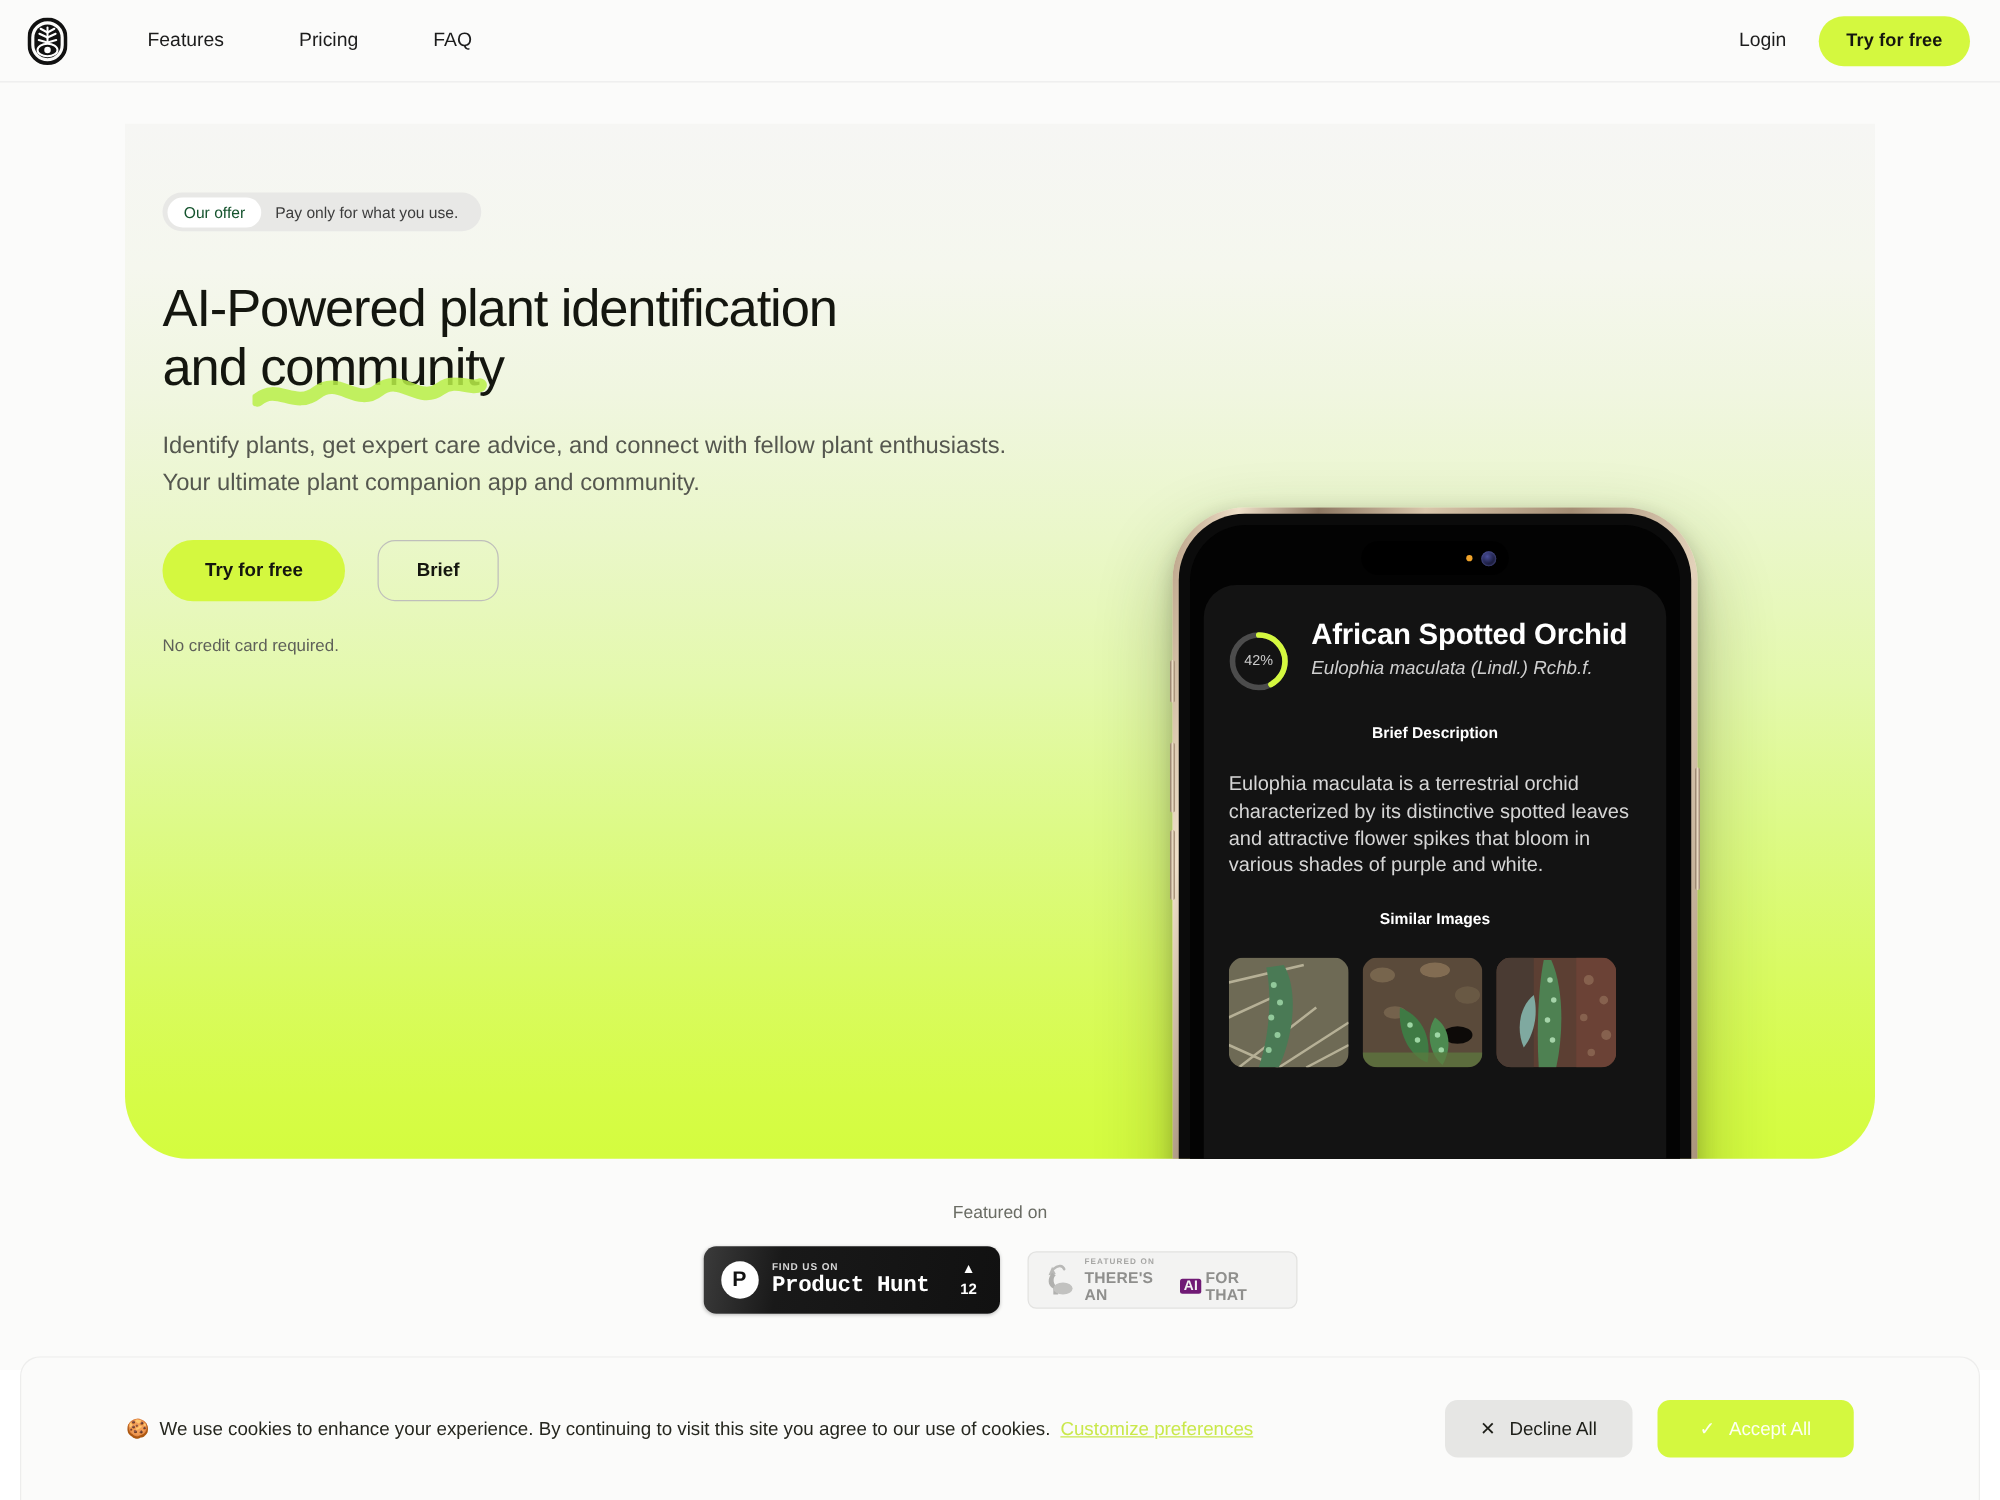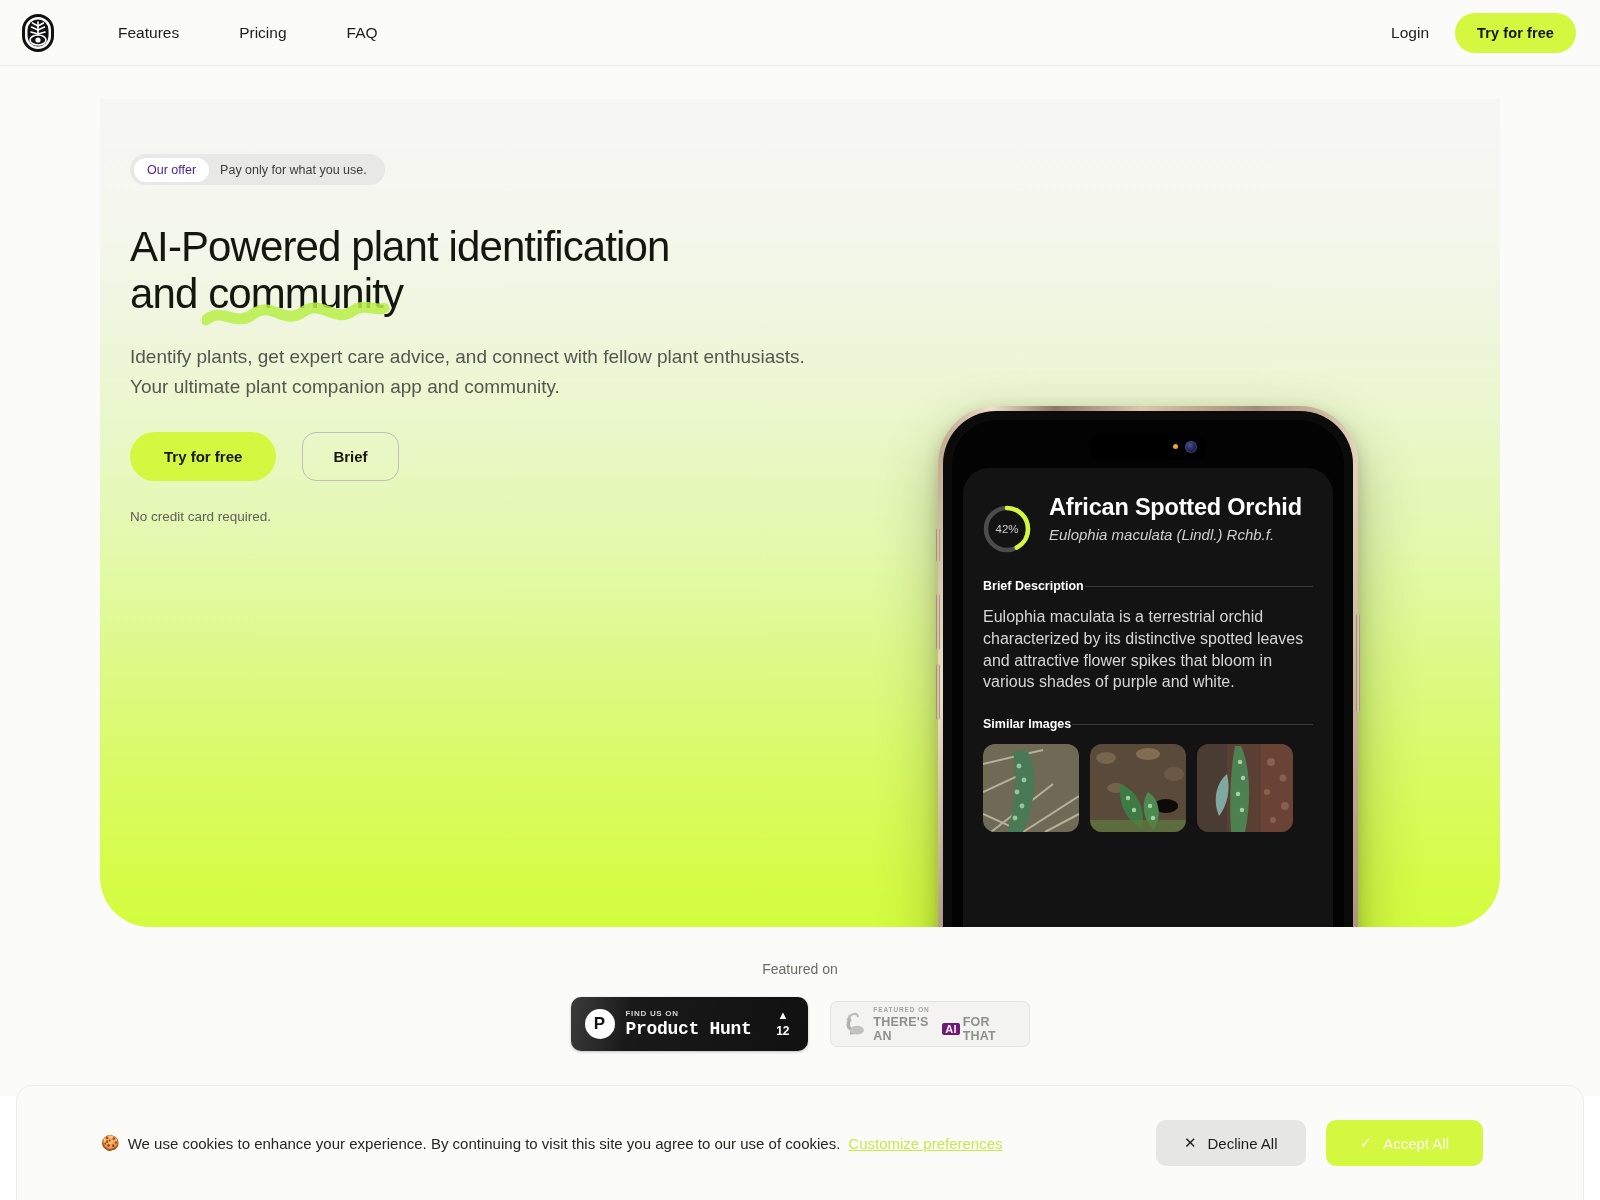--- a/index.html
+++ b/index.html
@@ -57,21 +57,21 @@
 
   .hero-inner { position:absolute; left:30px; top:55px; width:760px; }
 
   
   .offer-badge {
     display:inline-flex; align-items:center;
     background:#e8e8e6; border-radius:999px; padding:4px;
     height:31px;
   }
   .offer-chip {
-    background:#ffffff; border-radius:999px; font-size:12.5px; color:#4c1d95;
+    background:#ffffff; border-radius:999px; font-size:12.5px; color:#14532d;
     padding:5px 13px; white-space:nowrap;
   }
   .offer-text { font-size:12.5px; color:#3d3d3d; padding:0 14px 0 11px; white-space:nowrap; }
 
   
   h1.headline {
     margin-top:40px;
     font-size:42px; line-height:1.05; font-weight:400;
     color:#14160f; letter-spacing:-0.9px;
   }
@@ -146,21 +146,21 @@
   .ring-label {
     position:absolute; inset:0; display:flex; align-items:center; justify-content:center;
     font-size:11.5px; color:#c9c9c9;
   }
   .plant-title {
     font-size:23.5px; line-height:1.14; font-weight:700; color:#ffffff; letter-spacing:-.2px;
   }
   .plant-sci {
     margin-top:5px; font-size:15px; line-height:1.25; font-style:italic; color:#cfcfcf;
   }
-  .sec-head { display:flex; align-items:center; gap:1px; padding:0 20px; margin-top:24px; }
+  .sec-head { display:flex; align-items:center; gap:11px; padding:0 20px; margin-top:24px;flex-direction:column; }
   .sec-title { font-size:12.5px; font-weight:700; color:#ffffff; white-space:nowrap; }
   .sec-rule { flex:1; height:1px; background:#3a3a3a; }
   .desc {
     padding:0 20px; margin-top:13px;
     font-size:16px; line-height:1.36; color:#d6d6d6;
   }
   .thumbs { display:flex; gap:11px; padding:0 20px; margin-top:13px; }
   .thumb { width:96px; height:88px; border-radius:12px; overflow:hidden; flex:none; }
   .side-btn { position:absolute; border-radius:2px;
     background:linear-gradient(90deg,#8d7762,#e7d8c0,#9b846c); }
@@ -183,21 +183,21 @@
     font-weight:700; font-size:17px; flex:none;
   }
   .ph-txt { text-align:left; flex:1; }
   .ph-small { font-size:8px; font-weight:700; letter-spacing:.7px; color:#d6d6d6; }
   .ph-big { font-size:18px; font-weight:700; color:#fff; letter-spacing:-.3px; margin-top:1px;font-family:Liberation Mono, monospace; }
   .ph-vote { text-align:center; color:#fff; flex:none; padding-right:4px; }
   .ph-caret { font-size:11px; line-height:1; }
   .ph-count { font-size:12px; font-weight:700; margin-top:3px; }
 
   .taft-badge {
-    width:200px; height:46px; border-radius:7px;
+    width:216px; height:46px; border-radius:7px;
     background:#f3f3f2; border:1px solid #e2e2e0;
     display:flex; align-items:center; gap:9px; padding:0 11px;
   }
   .taft-txt { text-align:left; }
   .taft-small { font-size:6.5px; font-weight:700; letter-spacing:.9px; color:#a6a6a4; }
   .taft-big {
     font-size:12.5px; font-weight:700; color:#8f8f8d; letter-spacing:.2px;
     display:flex; align-items:center; gap:3px; margin-top:2px;
   }
   .taft-ai {

